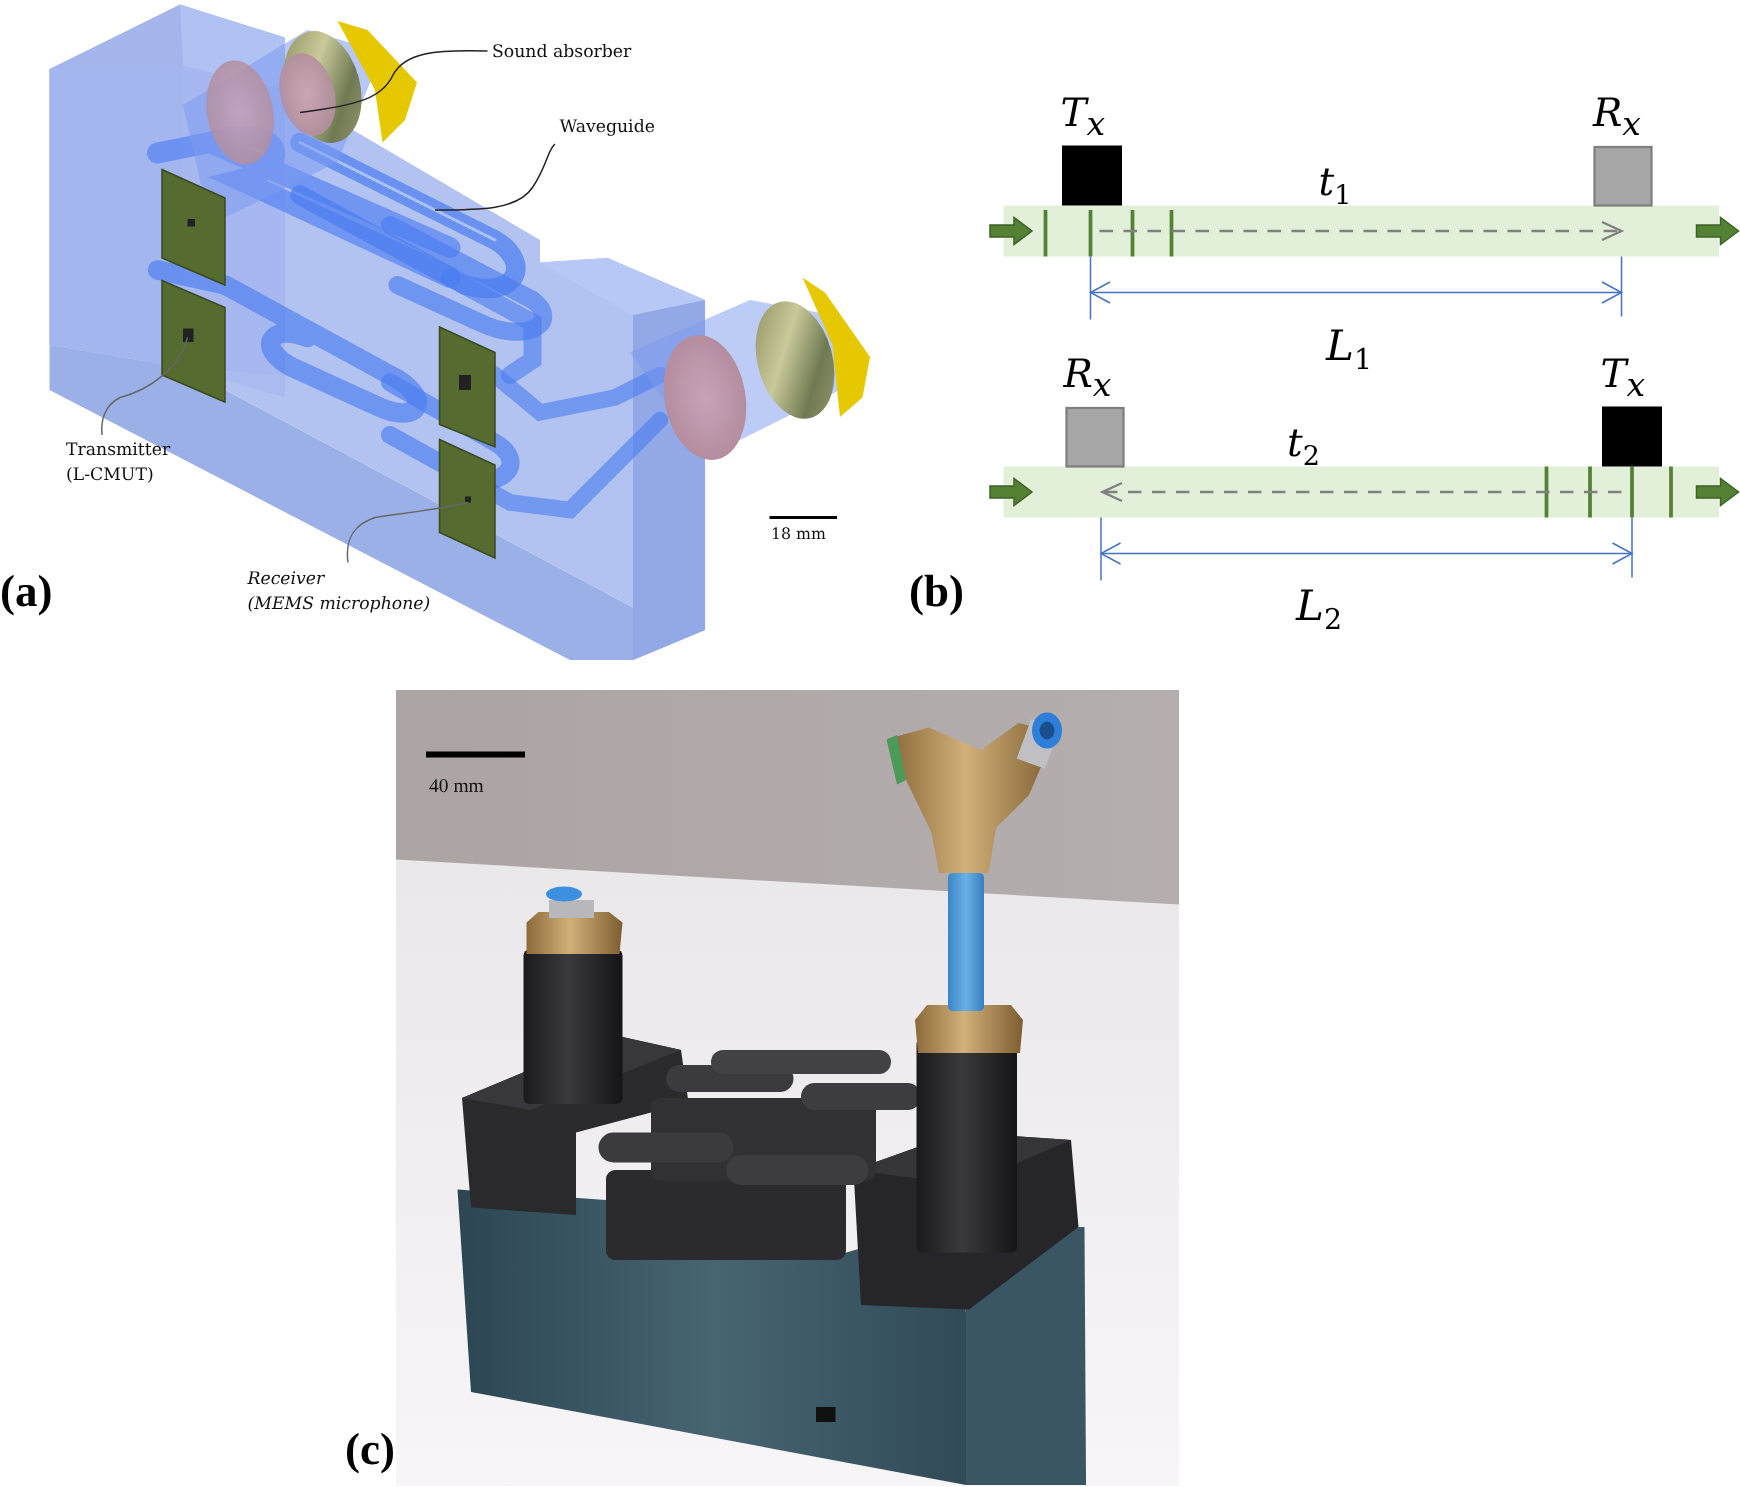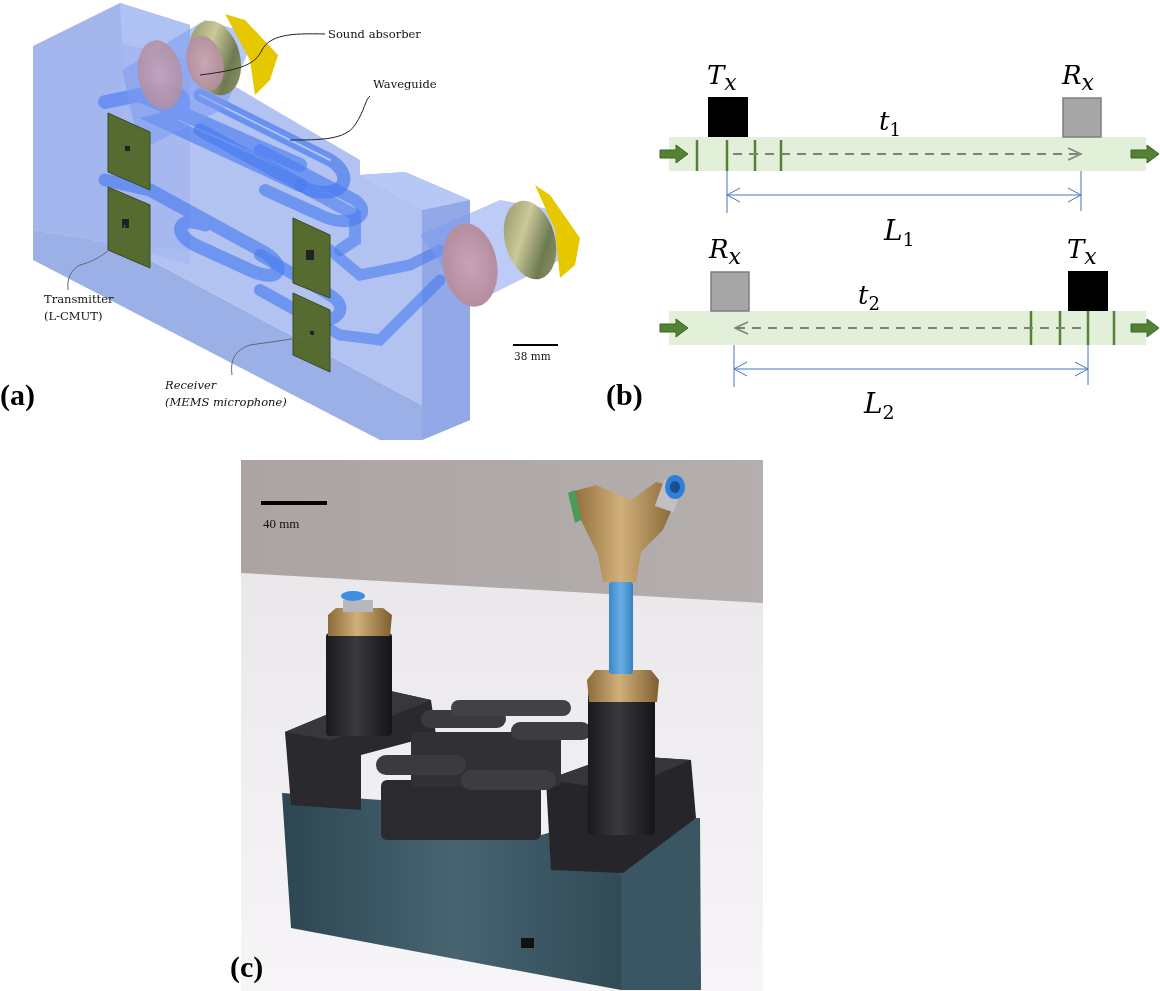--- a/index.html
+++ b/index.html
@@ -105,21 +105,21 @@
   <div class="cad-label" style="left:328px;top:26px;">Sound absorber</div>
   <div class="cad-label" style="left:373px;top:76px;">Waveguide</div>
   <div class="cad-label" style="left:44px;top:291px;width:84px;">
     <div>Transmitter</div>
     <div>(L-CMUT)</div>
   </div>
   <div class="cad-label" style="left:165px;top:377px;width:135px;font-style:italic;">
     <div>Receiver</div>
     <div>(MEMS microphone)</div>
   </div>
-  <div class="cad-label" style="left:514px;top:348px;font-size:10.5px;">38 mm</div>
+  <div class="cad-label" style="left:514px;top:348px;font-size:10.5px;">18 mm</div>
 </div>
 <div class="panel-label" style="left:0px;top:380px;">(a)</div>
 
 <svg class="abs" style="left:600px;top:40px;" width="560" height="380" viewBox="600 40 560 380">
 
   <g>
     <rect x="669" y="137" width="477" height="34" fill="#e2f0d9"></rect>
 
     <polygon points="660,150 676,150 676,145 688,154 676,163 676,158 660,158" fill="#548235" stroke="#3d6226" stroke-width="1"></polygon>
 
@@ -166,21 +166,21 @@
     <polyline points="747,362 734,369 747,376" fill="none" stroke="#4472c4" stroke-width="1"></polyline>
     <polyline points="1075,362 1088,369 1075,376" fill="none" stroke="#4472c4" stroke-width="1"></polyline>
     <text x="709" y="258" class="math" font-size="26"><tspan>R</tspan><tspan class="math" font-size="22" dy="6">x</tspan></text>
     <text x="1067" y="258" class="math" font-size="26"><tspan>T</tspan><tspan class="math" font-size="22" dy="6">x</tspan></text>
     <text x="858" y="304" class="math" font-size="26"><tspan>t</tspan><tspan class="math-sub" font-size="18" dy="6">2</tspan></text>
     <text x="864" y="413" class="math" font-size="28"><tspan>L</tspan><tspan class="math-sub" font-size="19" dy="6">2</tspan></text>
   </g>
 </svg>
 <div class="panel-label" style="left:606px;top:380px;">(b)</div>
 
-<div class="abs" style="left:241px;top:460px;width:589px;height:531px;overflow:hidden;">
+<div class="abs" style="left:264px;top:460px;width:589px;height:531px;overflow:hidden;">
   <svg width="522" height="531" viewBox="250 460 522 531" style="position:absolute;left:0;top:0;">
     <defs>
       <linearGradient id="floorGrad" x1="0" y1="0" x2="0" y2="1">
         <stop offset="0" stop-color="#e6e4e6"></stop>
         <stop offset="1" stop-color="#f7f5f8"></stop>
       </linearGradient>
       <linearGradient id="wallGrad" x1="0" y1="0" x2="1" y2="0">
         <stop offset="0" stop-color="#aca4a3"></stop>
         <stop offset="1" stop-color="#b4aeae"></stop>
       </linearGradient>

